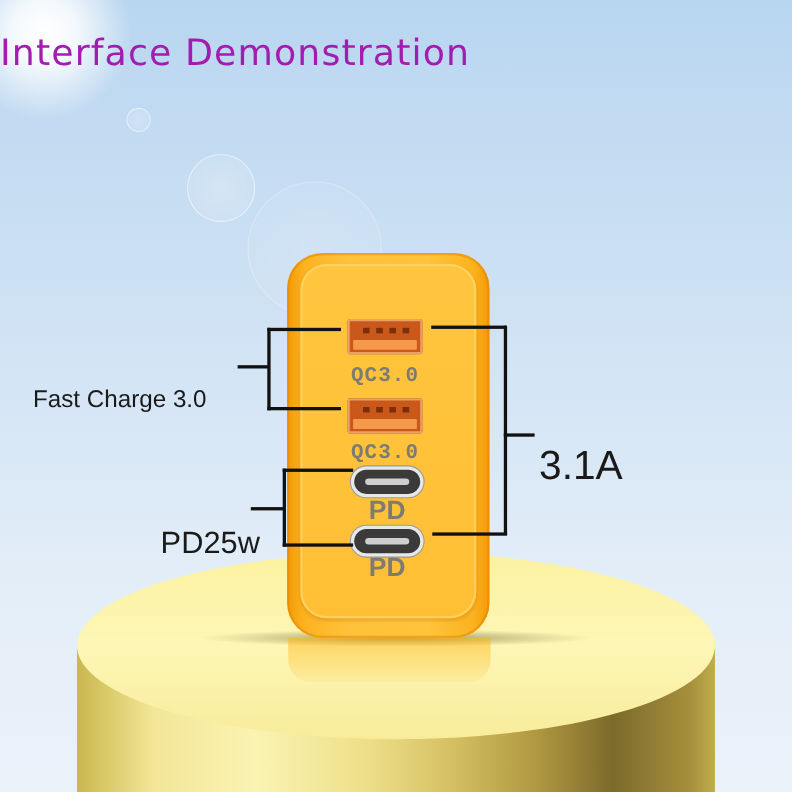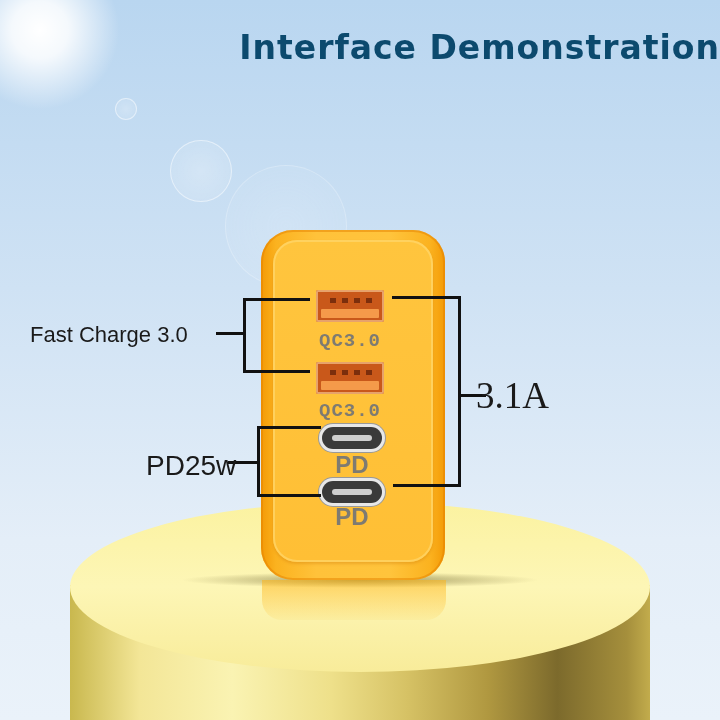--- a/index.html
+++ b/index.html
@@ -3,22 +3,22 @@
 <meta charset="utf-8">
 <style>
   html, body { margin: 0; padding: 0; }
   body { width: 720px; height: 720px; overflow: hidden; position: relative;
     font-family: "Liberation Sans", sans-serif;
     background: linear-gradient(180deg, #b9d6f0 0%, #cfe2f4 40%, #e4eef8 75%, #eaf2fa 100%); }
   .sun { position: absolute; left: -40px; top: -50px; width: 160px; height: 160px; border-radius: 50%;
     background: radial-gradient(circle, rgba(255,255,255,1) 0%, rgba(255,255,255,0.85) 25%, rgba(255,255,255,0) 70%); }
   .flare { position: absolute; border-radius: 50%; border: 1px solid rgba(255,255,255,0.5);
     background: radial-gradient(circle, rgba(255,255,255,0.25), rgba(255,255,255,0.05)); }
-  .title { position: absolute; top: 28px; left: 0; width: 720px; text-align: right;
-    font-family: "DejaVu Sans", sans-serif; font-weight: bold; font-size: 33px; color: #0c4a6e;
+  .title { position: absolute; top: 28px; left: 0; width: 720px; text-align: left;
+    font-family: "DejaVu Sans", sans-serif; font-weight: normal; font-size: 33px; color: #a21caf;
     letter-spacing: 1px; }
   
   .ped-body { position: absolute; left: 70px; top: 585px; width: 580px; height: 140px;
     background: linear-gradient(90deg, #c9b84e 0%, #f3e697 12%, #faf3b2 28%, #eee08a 45%, #d6c265 58%, #b09840 72%, #7c6a2c 84%, #a58f3c 96%, #c2ac4c 100%); }
   .ped-top { position: absolute; left: 70px; top: 502px; width: 580px; height: 170px; border-radius: 50%;
     background: linear-gradient(180deg, #fbf2a0 0%, #fdf6b6 50%, #f8ec9a 100%); }
   .shadow { position: absolute; left: 180px; top: 572px; width: 360px; height: 16px; border-radius: 50%;
     background: radial-gradient(ellipse, rgba(80,70,20,0.55) 0%, rgba(80,70,20,0) 70%); }
   .reflection { position: absolute; left: 262px; top: 580px; width: 184px; height: 40px; border-radius: 0 0 20px 20px;
     background: linear-gradient(180deg, rgba(255,180,20,0.55), rgba(255,200,60,0.1)); }
@@ -35,21 +35,21 @@
   .usb-a .pins { position: absolute; left: 14px; top: 8px; display: flex; gap: 6px; }
   .usb-a .pins span { width: 6px; height: 5px; background: #7c2e0c; }
   .usb-c { position: absolute; width: 60px; height: 22px; border-radius: 11px; background: #3a3a3a;
     box-shadow: 0 0 0 3px #e8e8e8, 0 0 0 4px #999; }
   .usb-c .slot { position: absolute; left: 10px; right: 10px; top: 8px; height: 6px; border-radius: 3px; background: #cfcfcf; }
   .port-label { position: absolute; width: 120px; text-align: center; font-weight: bold; color: #7e7b72; }
   .qc { font-size: 19px; letter-spacing: 1px; font-family: Liberation Mono, monospace; }
   .pd { font-size: 24px; }
   
   .line { position: absolute; background: #111; }
-  .callout { position: absolute; color: #1a1a1a; }
+  .callout { position: absolute; color: #1a1a1a; margin-top: 28px; }
 </style>
 </head>
 <body>
 
 <div class="sun"></div>
 <div class="flare" style="left:115px;top:98px;width:20px;height:20px;"></div>
 <div class="flare" style="left:170px;top:140px;width:60px;height:60px;"></div>
 <div class="flare" style="left:225px;top:165px;width:120px;height:120px;opacity:0.5;"></div>
 
 <div class="title">Interface Demonstration</div>
@@ -104,13 +104,13 @@
 <div class="line" style="left:257px;top:426px;width:64px;height:3px;"></div>
 <div class="line" style="left:257px;top:426px;width:3px;height:71px;"></div>
 <div class="line" style="left:257px;top:494px;width:64px;height:3px;"></div>
 <div class="line" style="left:228px;top:461px;width:30px;height:3px;"></div>
 <div class="callout" style="left:146px;top:450px;font-size:28px;">PD25w</div>
 
 <div class="line" style="left:392px;top:296px;width:68px;height:3px;"></div>
 <div class="line" style="left:458px;top:296px;width:3px;height:190px;"></div>
 <div class="line" style="left:393px;top:484px;width:68px;height:3px;"></div>
 <div class="line" style="left:458px;top:394px;width:28px;height:3px;"></div>
-<div class="callout" style="left:476px;top:374px;font-size:37px;font-family:Liberation Serif, serif;">3.1A</div>
+<div class="callout" style="left:490px;top:374px;font-size:37px;">3.1A</div>
 
 </body></html>

